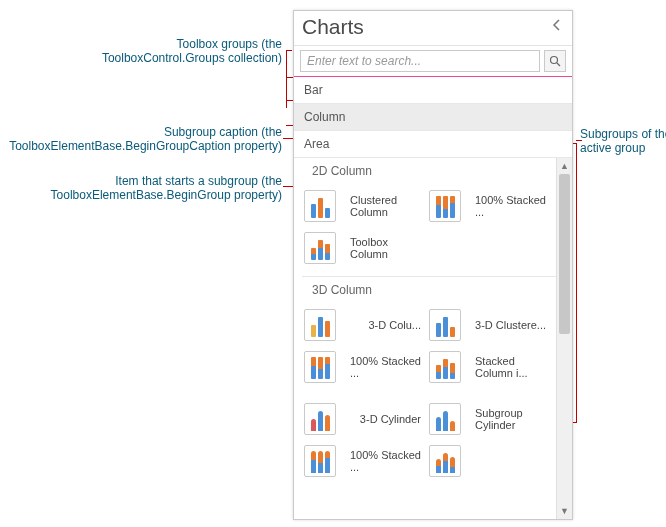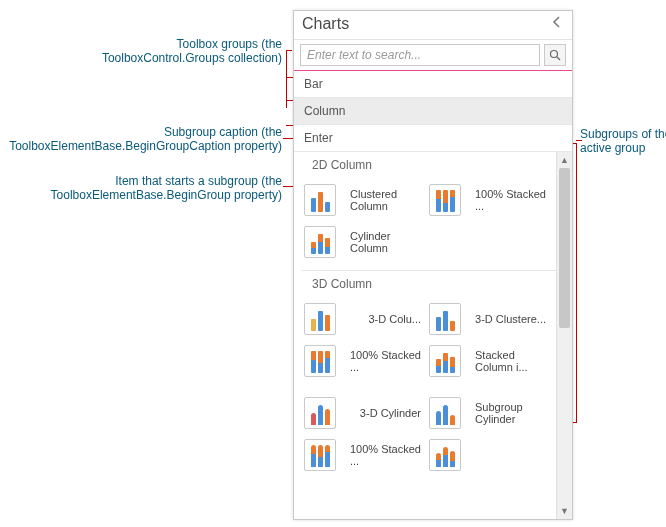--- a/index.html
+++ b/index.html
@@ -42,21 +42,21 @@
     flex-direction: column;
   }
   .panel-header {
     display: flex;
     align-items: center;
     padding: 4px 6px 6px 8px;
     border-bottom: 1px solid #e3e3e3;
   }
   .panel-title {
     flex: 1;
-    font-size: 16px;
+    font-size: 21px;
     color: #4a4a4a;
   }
   .collapse-btn {
     width: 18px; height: 18px;
     color: #777;
     font-size: 14px;
     text-align: center;
     cursor: pointer;
     user-select: none;
   }
@@ -218,21 +218,21 @@
     <div class="search-btn">
       <svg width="12" height="12" viewBox="0 0 12 12">
           <circle cx="5" cy="5" r="3.5" stroke="#666" stroke-width="1.2" fill="none"></circle>
           <line x1="8" y1="8" x2="11" y2="11" stroke="#666" stroke-width="1.2"></line>
         </svg>
     </div>
   </div>
   <div class="groups">
     <div class="group-header">Bar</div>
     <div class="group-header active">Column</div>
-    <div class="group-header">Enter</div>
+    <div class="group-header">Area</div>
   </div>
 
   <div class="content-area">
     <div class="content-scroll">
 
       <div class="subgroup-caption first">2D Column</div>
       <div class="items">
         <div class="item">
           <div class="item-icon">
             <div class="bar" style="height:14px;background:#4a8fd8"></div>
@@ -248,21 +248,21 @@
             <div class="bar" style="height:22px;background:linear-gradient(#e87b2e 30%,#4a8fd8 30%)"></div>
           </div>
           <div class="item-label">100% Stacked ...</div>
         </div>
         <div class="item">
           <div class="item-icon">
             <div class="bar" style="height:12px;background:linear-gradient(#e87b2e 50%,#4a8fd8 50%)"></div>
             <div class="bar" style="height:20px;background:linear-gradient(#e87b2e 40%,#4a8fd8 40%)"></div>
             <div class="bar" style="height:16px;background:linear-gradient(#e87b2e 55%,#4a8fd8 55%)"></div>
           </div>
-          <div class="item-label">Cylinder Column</div>
+          <div class="item-label">Toolbox Column</div>
         </div>
       </div>
 
       <div class="subgroup-caption">3D Column</div>
       <div class="items">
         <div class="item">
           <div class="item-icon">
             <div class="bar" style="height:12px;background:#e8b24a"></div>
             <div class="bar" style="height:20px;background:#4a8fd8"></div>
             <div class="bar" style="height:16px;background:#e87b2e"></div>

